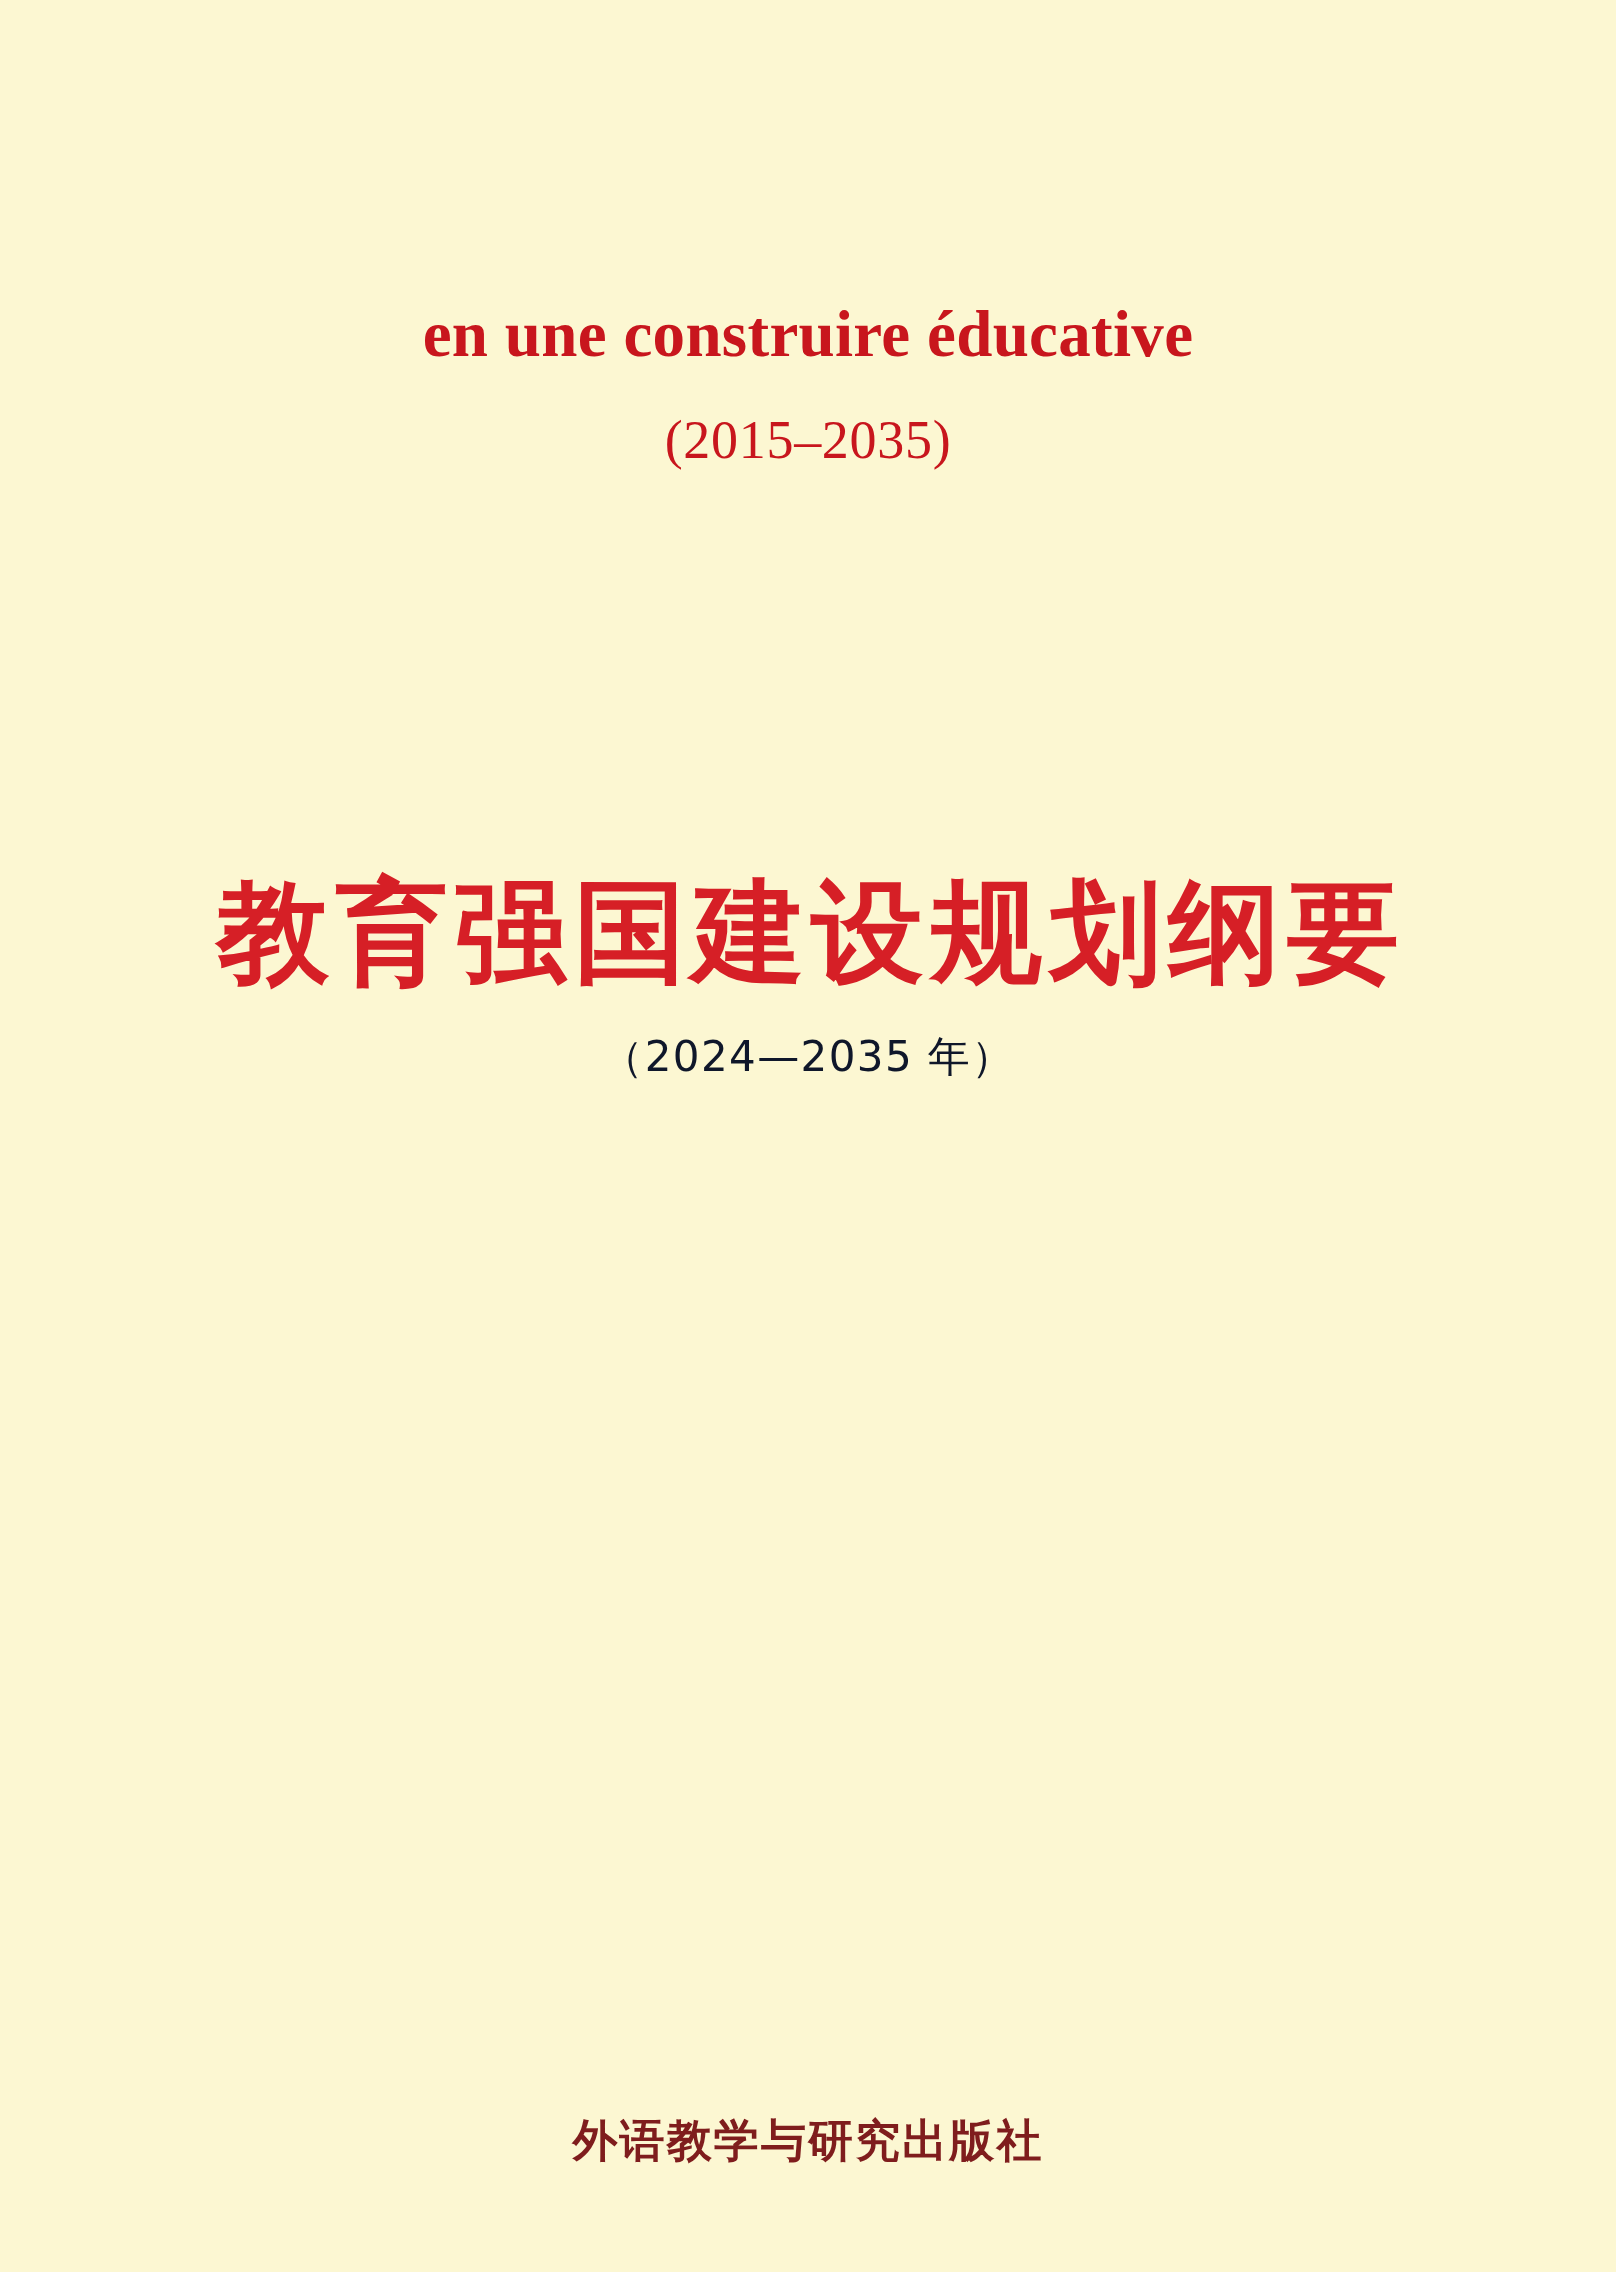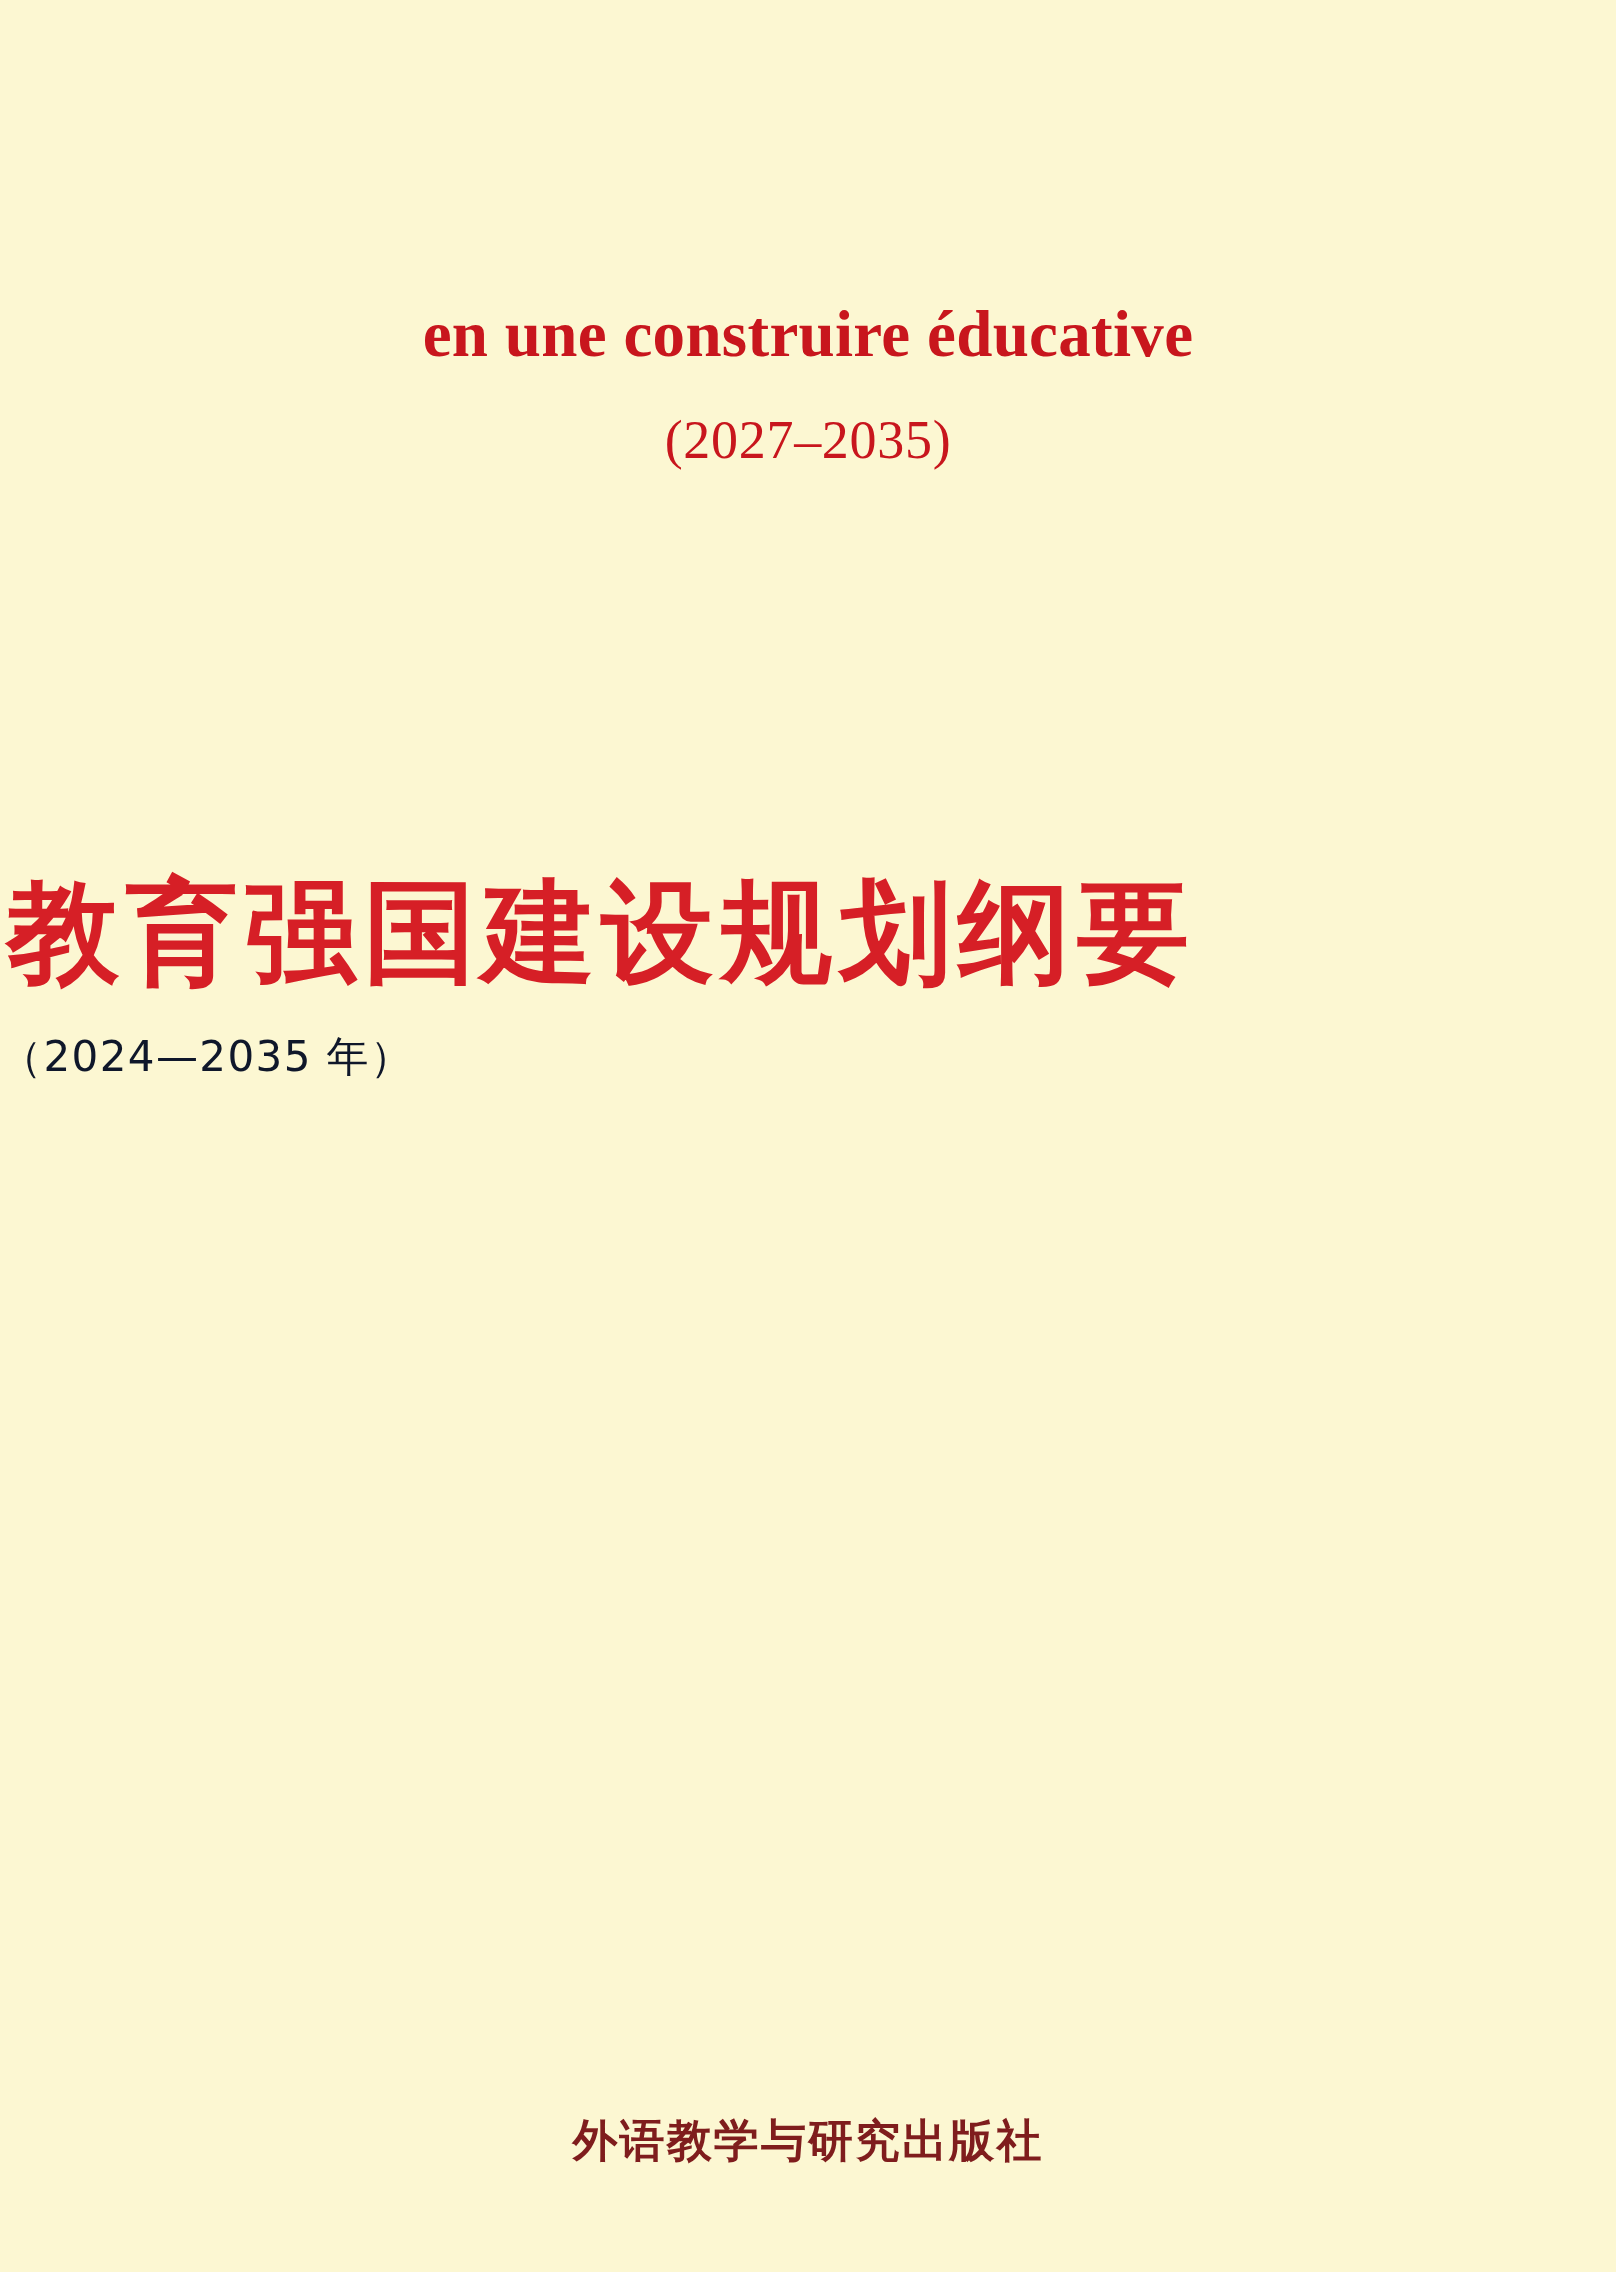--- a/index.html
+++ b/index.html
@@ -46,20 +46,21 @@
     line-height: 1.3;
     margin-top: 25px;
     letter-spacing: 0.7px;
   }
 
   .cn-block {
     position: absolute;
     top: 865px;
     left: 0;
     width: 100%;
+    text-align: center;
   }
 
   .cn-title {
     color: #d61f26;
     font-family: "DejaVu Sans", "Liberation Sans", sans-serif;
     font-weight: bold;
     font-size: 112px;
     letter-spacing: 6.9px;
     line-height: 1.2;
     text-indent: 6.9px;
@@ -91,21 +92,21 @@
 </style>
 </head>
 <body>
 
 <div class="page">
 
   <div class="title-block">
     <div class="fr-title">
       <div>en une construire éducative</div>
     </div>
-    <div class="fr-years">(2027–2035)</div>
+    <div class="fr-years">(2015–2035)</div>
   </div>
 
   <div class="cn-block">
     <div class="cn-title">教育强国建设规划纲要</div>
     <div class="cn-years">（2024—2035 年）</div>
   </div>
 
   <div class="publisher">外语教学与研究出版社</div>
 
 </div>

